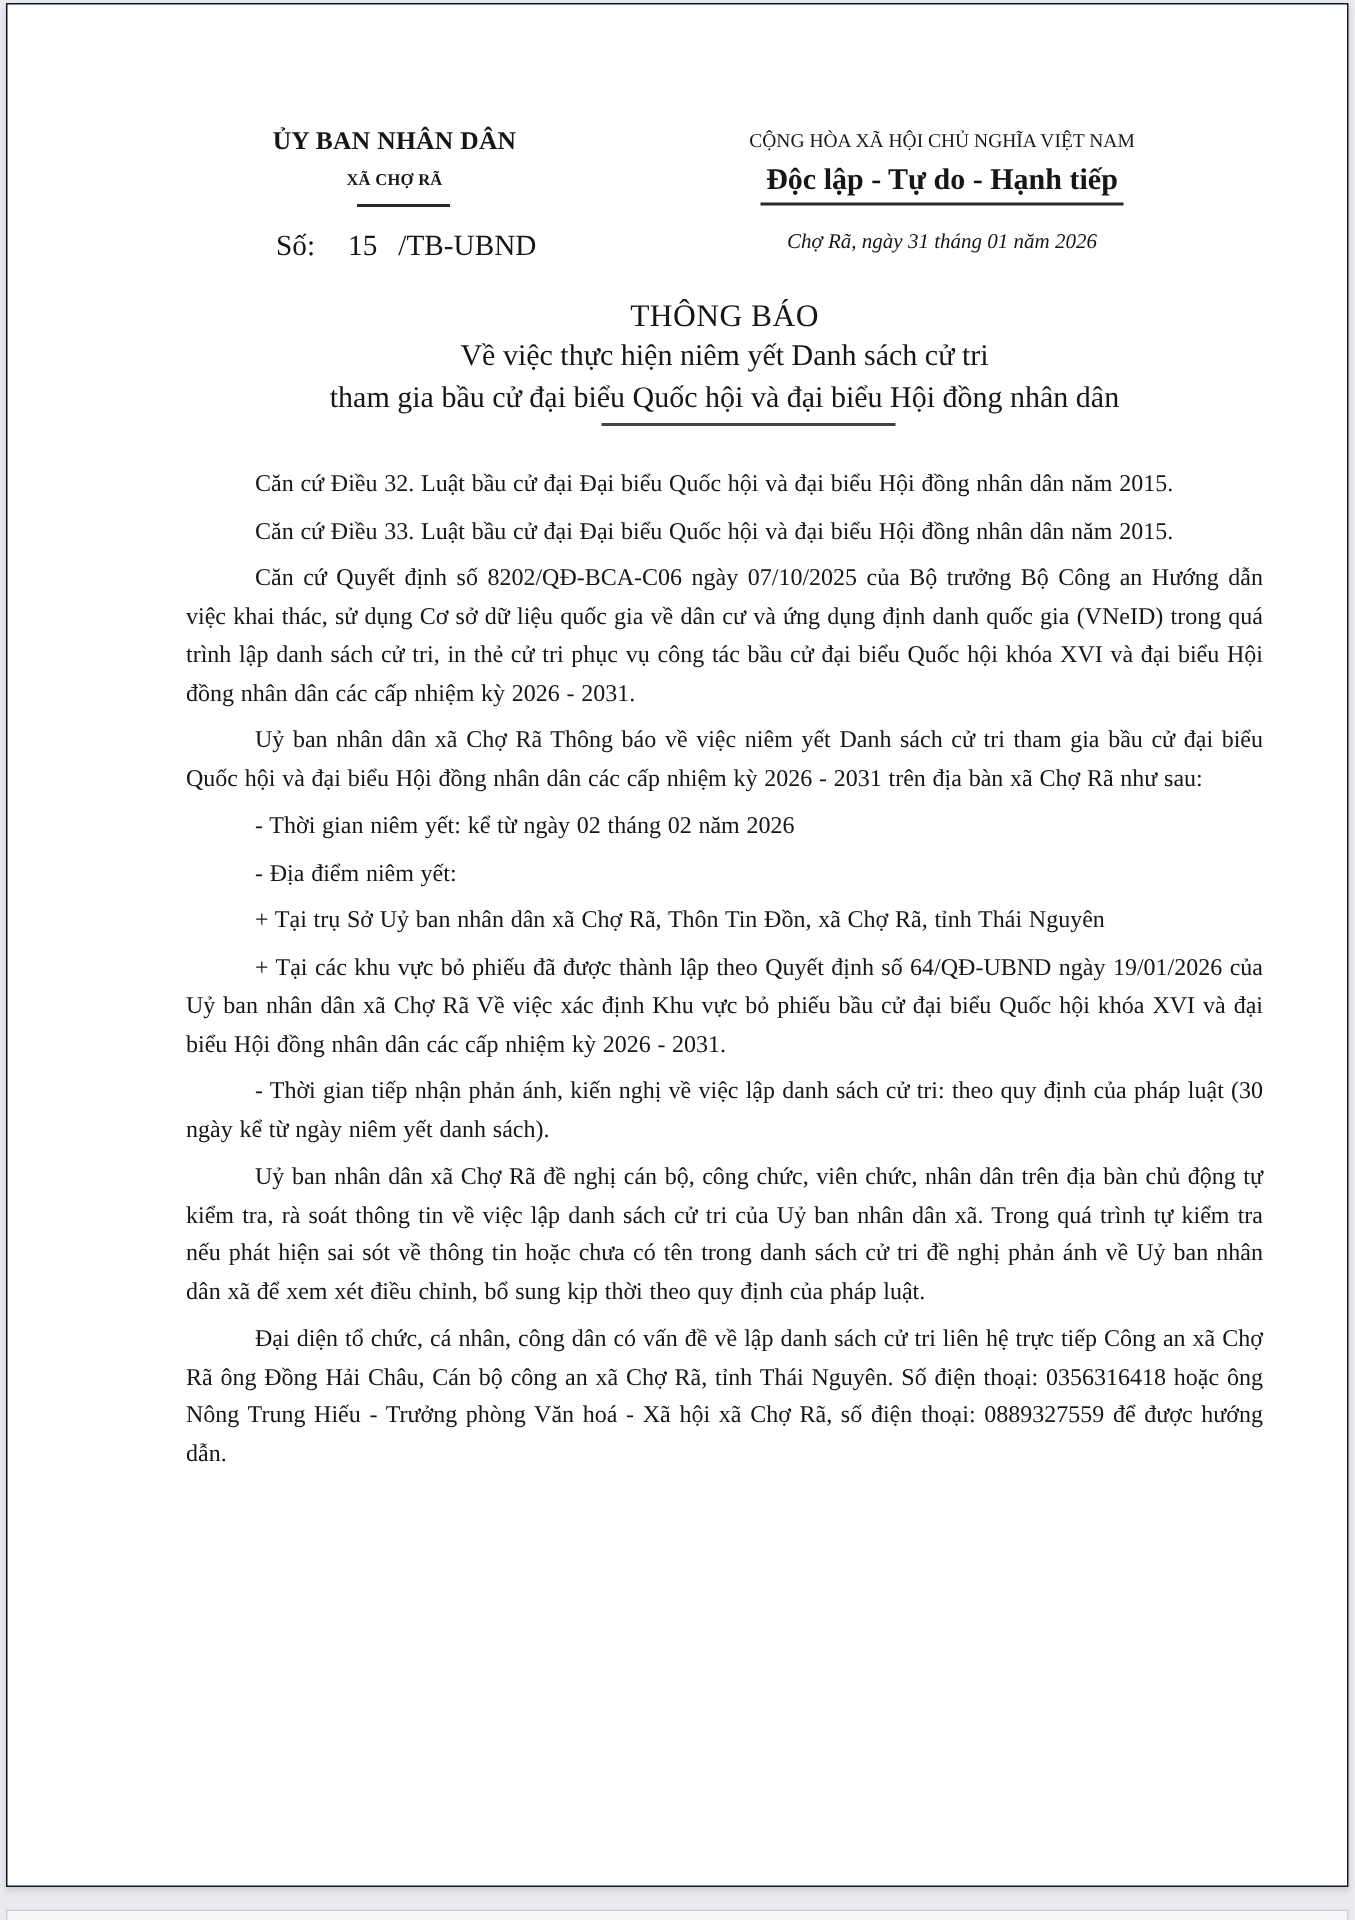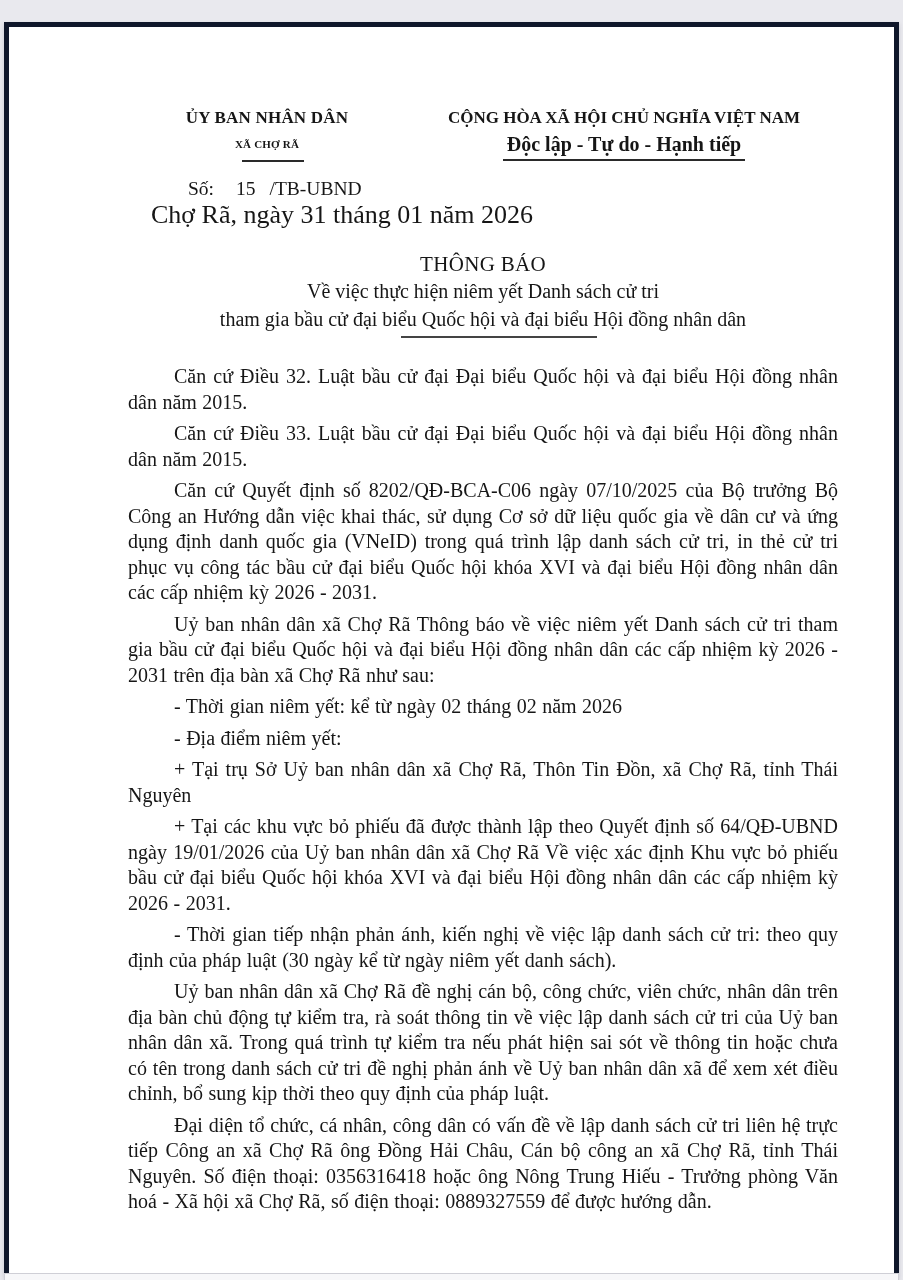--- a/index.html
+++ b/index.html
@@ -13,24 +13,23 @@
     position:relative;
     width:903px; height:1280px;
     overflow:hidden;
     background:#e9e9ee;
   }
   .page{
     position:absolute;
     left:4px; top:2px;
     width:895px; height:1256px;
     background:#ffffff;
-    border:5px solid #0f172a;
+    border:1px solid #0f172a;
     box-shadow:0 2px 4px rgba(60,60,70,.18);
     padding:78px 56px 0 119px;
-    margin-top:20px;
   }
   .next-page-edge{
     position:absolute;
     left:4px; top:1273px;
     width:895px; height:7px;
     background:#f7f7f9;
     border:1px solid #cfcfd6;
     border-bottom:none;
   }
   
@@ -40,49 +39,48 @@
     align-items:flex-start;
   }
   .hdr-left{ width:278px; text-align:center; }
   .hdr-right{ width:428px; text-align:center; }
   .issuer-1{ font-weight:bold; font-size:17px; line-height:26px; letter-spacing:.2px; }
   .issuer-2{ font-weight:bold; font-size:11px; line-height:26px; letter-spacing:.2px; }
   .rule-sm{
     width:62px; height:2px; background:#2a2a2a;
     margin:3px auto 0; transform:translateX(6px);
   }
-  .national-1{ font-weight:bold; font-size:17px; line-height:26px; }
+  .national-1{ font-weight:normal; font-size:13px; line-height:26px; }
   .motto{
     display:inline-block;
     font-weight:bold; font-size:20px; line-height:26px;
     border-bottom:2px solid #2a2a2a;
     padding:0 4px 2px;
   }
   .num-row{
     display:flex;
     justify-content:space-between;
     margin-top:16px;
-    flex-direction:column;
   }
   .num-cell{ width:278px; font-size:19.5px; padding-left:60px; white-space:pre; }
   .num-cell .gap1{ display:inline-block; width:22px; }
   .num-cell .gap2{ display:inline-block; width:14px; }
-  .date-cell{ width:428px; text-align:center; font-size:26px; }
+  .date-cell{ width:428px; text-align:center; font-style:italic; font-size:14px; }
   
   .title-block{ margin-top:20px; text-align:center; }
   .title-kind{ font-weight:normal; font-size:21px; line-height:28px; letter-spacing:.3px; }
   .title-line{ font-weight:normal; font-size:20px; line-height:27.5px; }
   .rule-title{
     width:196px; height:2px; background:#444;
     margin:3px auto 0; transform:translateX(16px);
   }
   
   .body-block{ margin-top:26px; }
   .body-block p{
-    font-size:20px;
+    font-size:16px;
     line-height:25.5px;
     text-align:justify;
     text-indent:46px;
     margin-bottom:6px;
     word-spacing:.5px;
   }
 </style>
 </head>
 <body>
 

